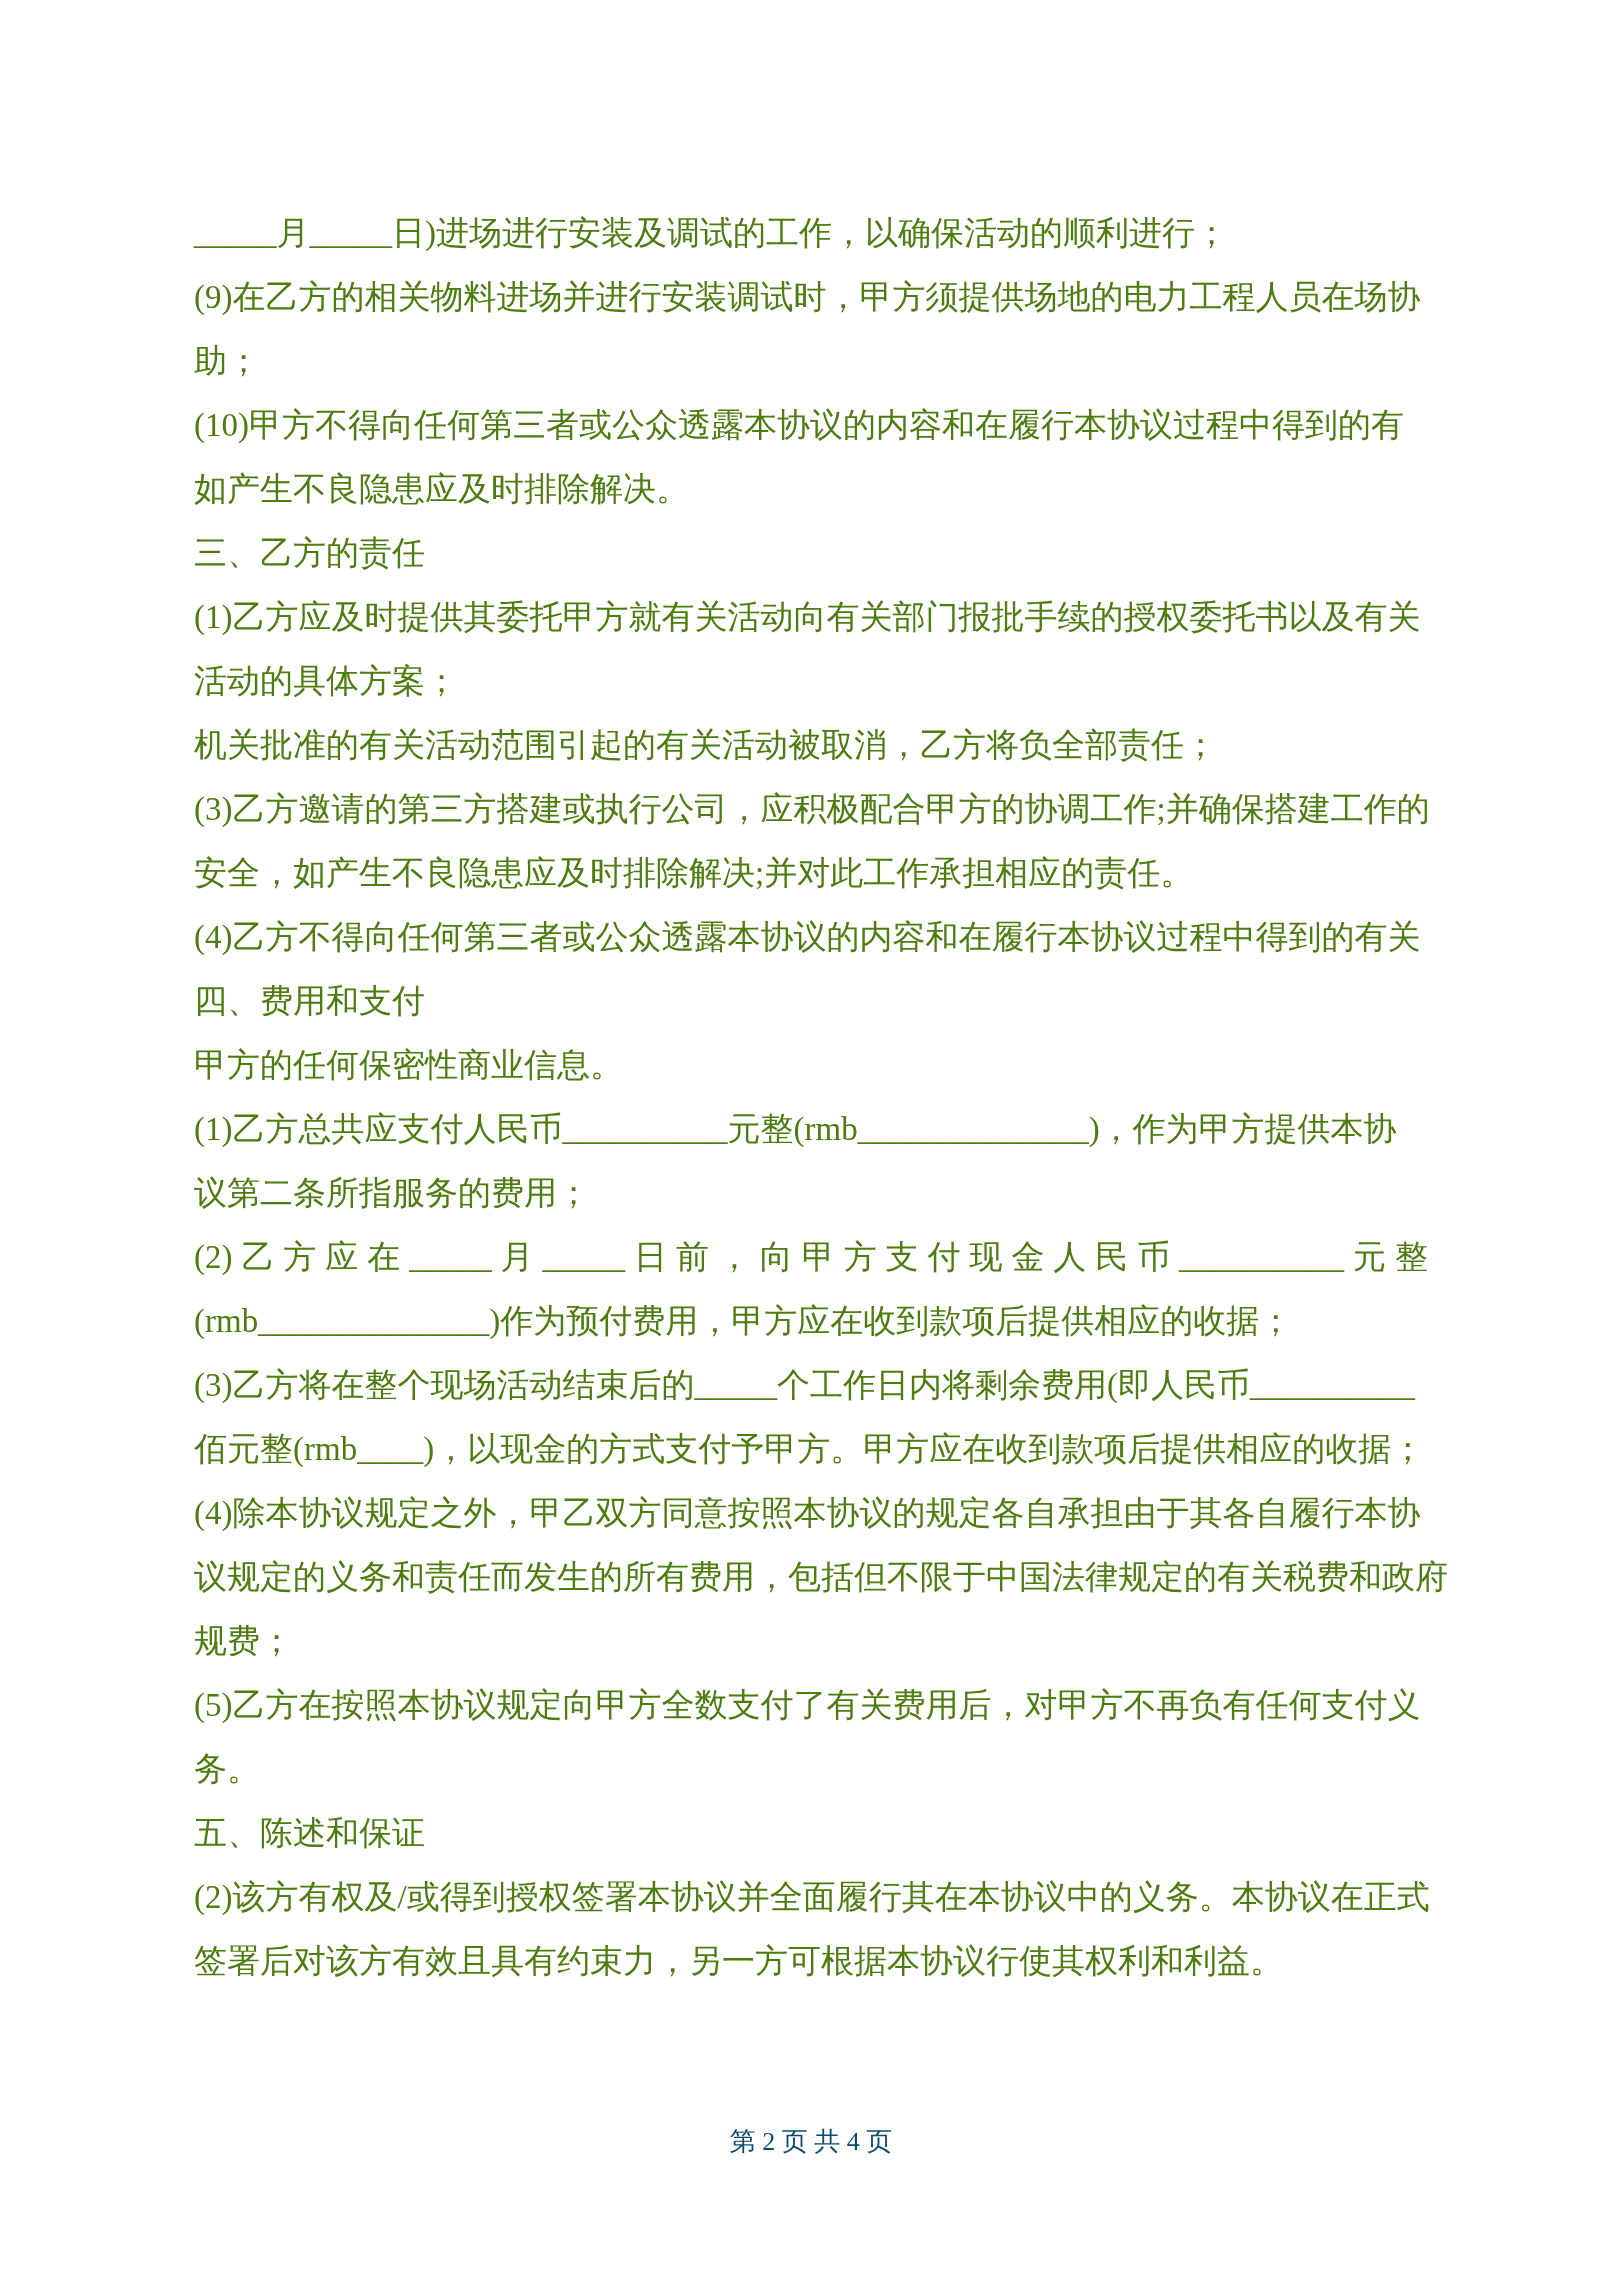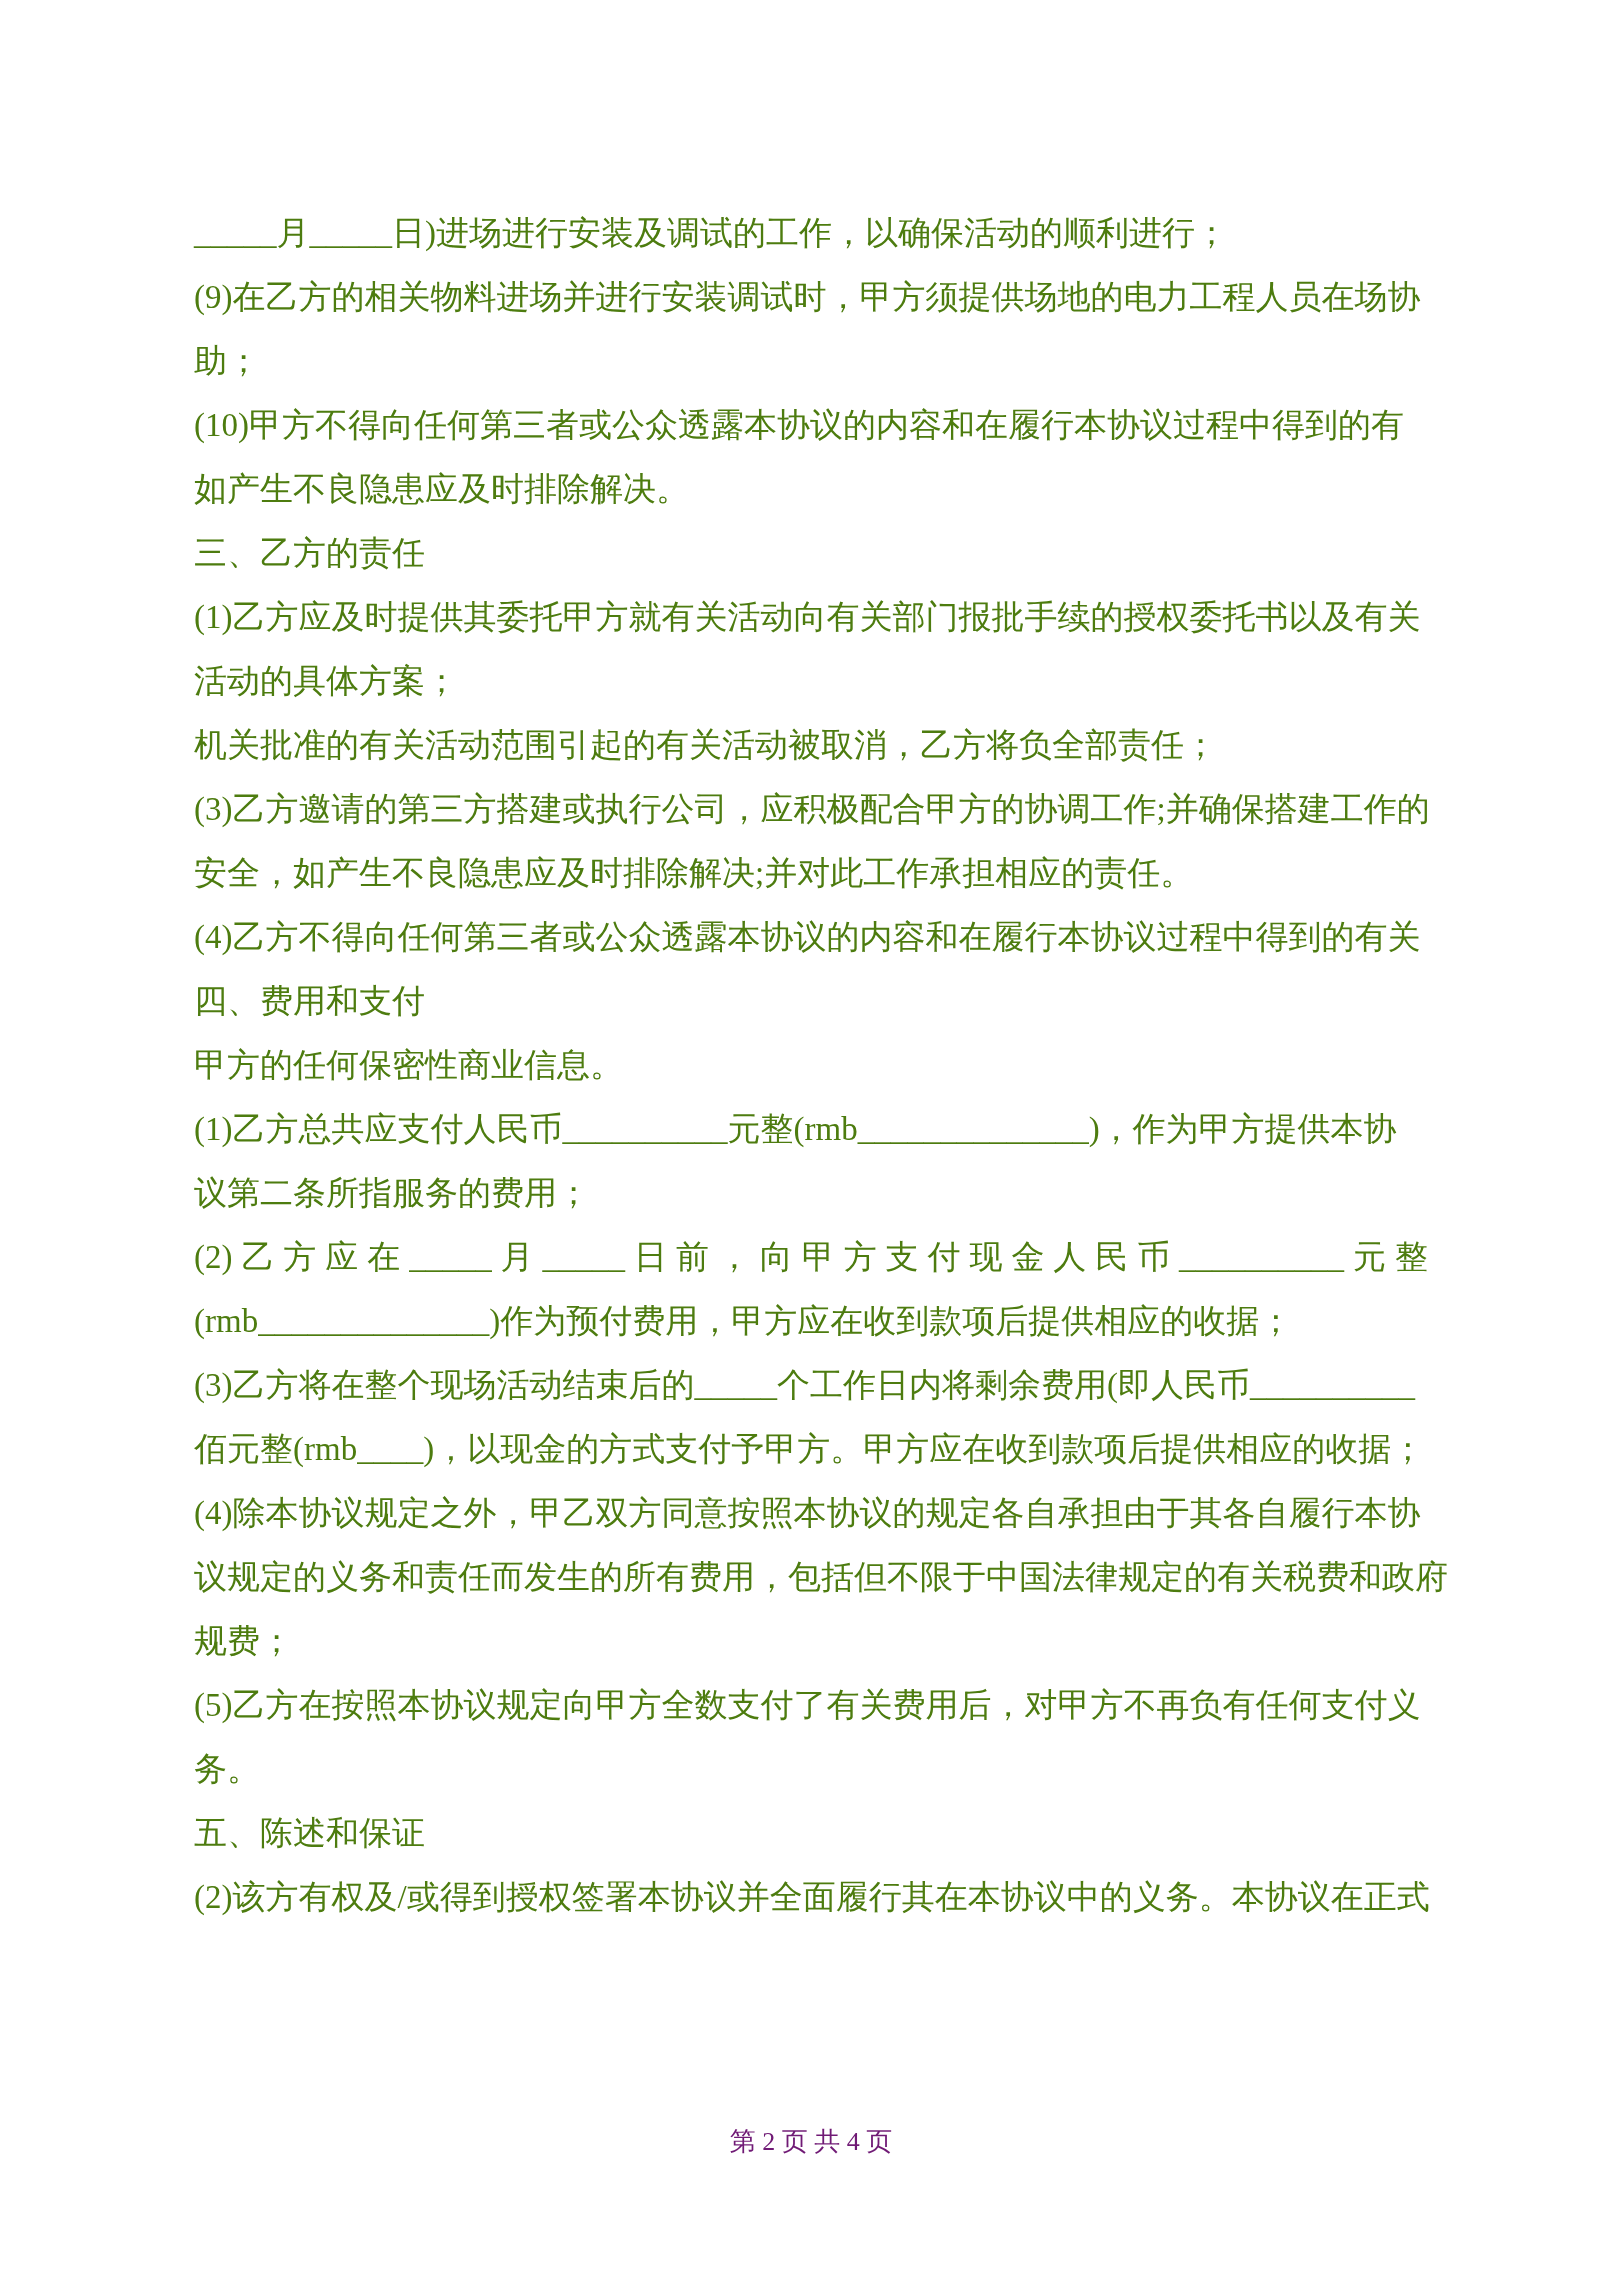--- a/index.html
+++ b/index.html
@@ -36,21 +36,21 @@
   }
   .page-footer {
     position: absolute;
     left: 194px;
     top: 2110px;
     width: 1234px;
     height: 64px;
     line-height: 64px;
     text-align: center;
     font-size: 26px;
-    color: #701a75;
+    color: #0c4a6e;
     white-space: pre;
   }
 </style>
 </head>
 <body>
 
 <div class="page">
   <div class="doc-body" id="doc-body">
       <div class="line">_____月_____日)进场进行安装及调试的工作，以确保活动的顺利进行；</div>
       <div class="line">(9)在乙方的相关物料进场并进行安装调试时，甲方须提供场地的电力工程人员在场协</div>
@@ -72,16 +72,17 @@
       <div class="line">(rmb______________)作为预付费用，甲方应在收到款项后提供相应的收据；</div>
       <div class="line">(3)乙方将在整个现场活动结束后的_____个工作日内将剩余费用(即人民币__________</div>
       <div class="line">佰元整(rmb____)，以现金的方式支付予甲方。甲方应在收到款项后提供相应的收据；</div>
       <div class="line">(4)除本协议规定之外，甲乙双方同意按照本协议的规定各自承担由于其各自履行本协</div>
       <div class="line">议规定的义务和责任而发生的所有费用，包括但不限于中国法律规定的有关税费和政府</div>
       <div class="line">规费；</div>
       <div class="line">(5)乙方在按照本协议规定向甲方全数支付了有关费用后，对甲方不再负有任何支付义</div>
       <div class="line">务。</div>
       <div class="line">五、陈述和保证</div>
       <div class="line">(2)该方有权及/或得到授权签署本协议并全面履行其在本协议中的义务。本协议在正式</div>
+      <div class="line">签署后对该方有效且具有约束力，另一方可根据本协议行使其权利和利益。</div>
     </div>
   <div class="page-footer">第 2 页 共 4 页</div>
 </div>
 
 
 </body></html>

